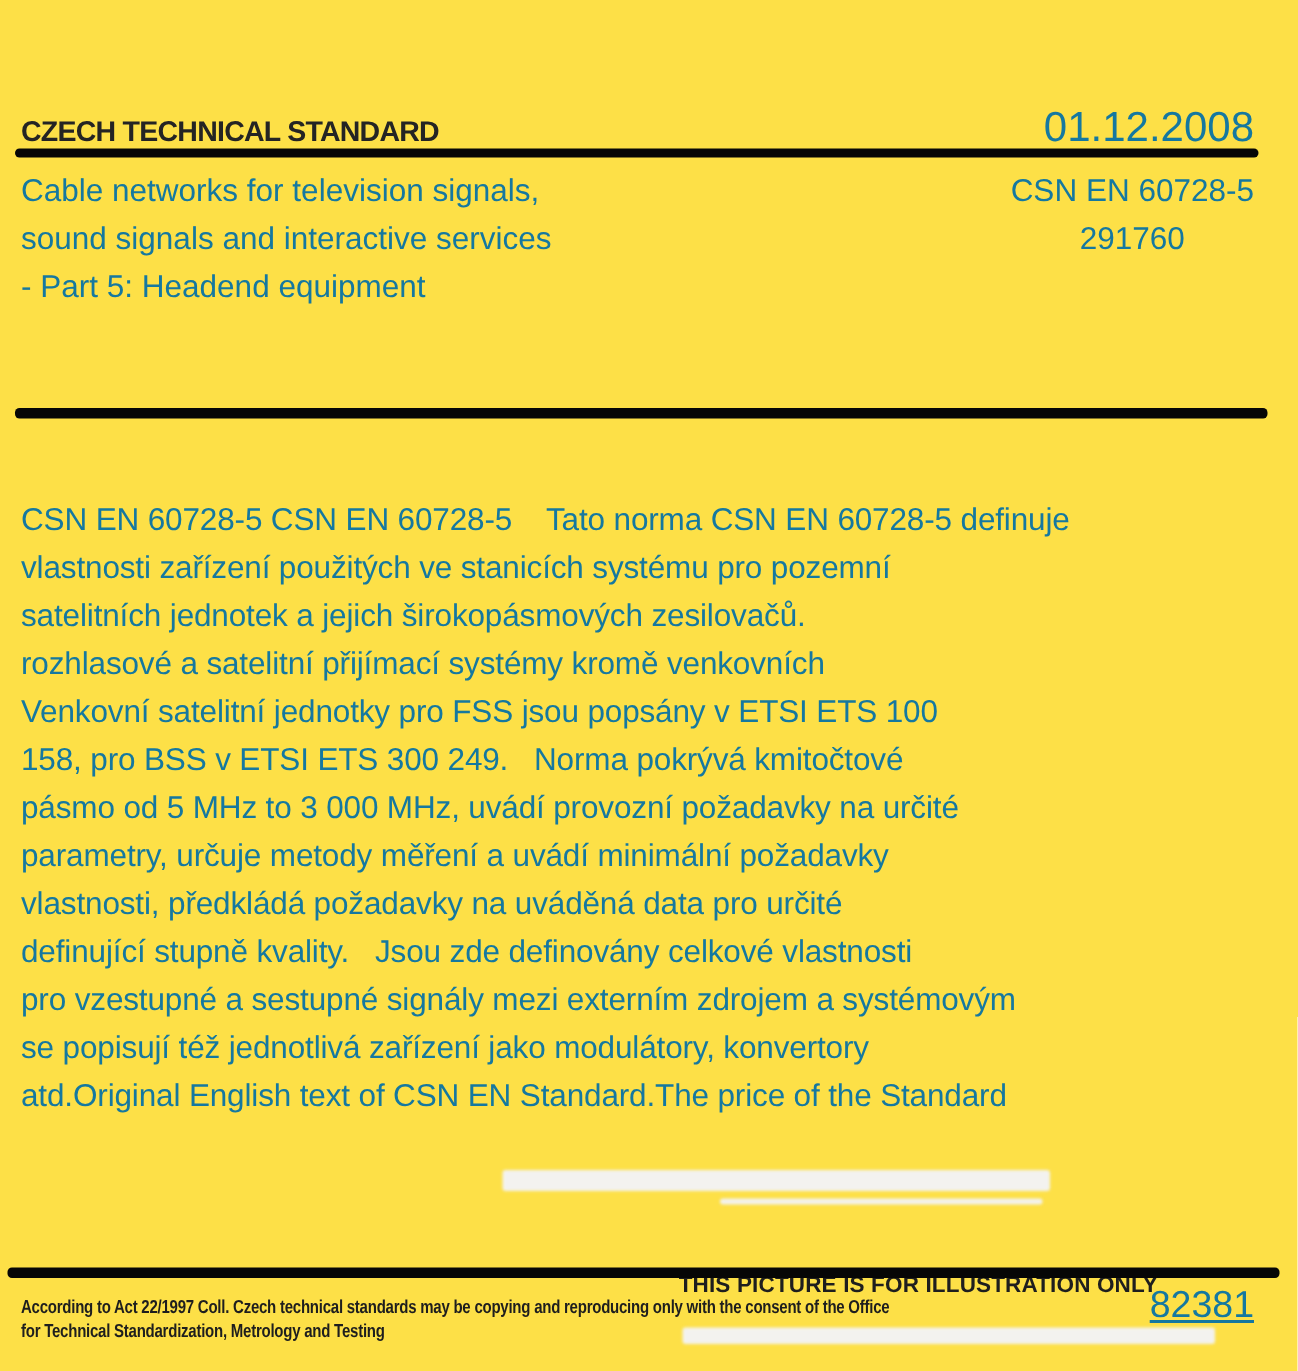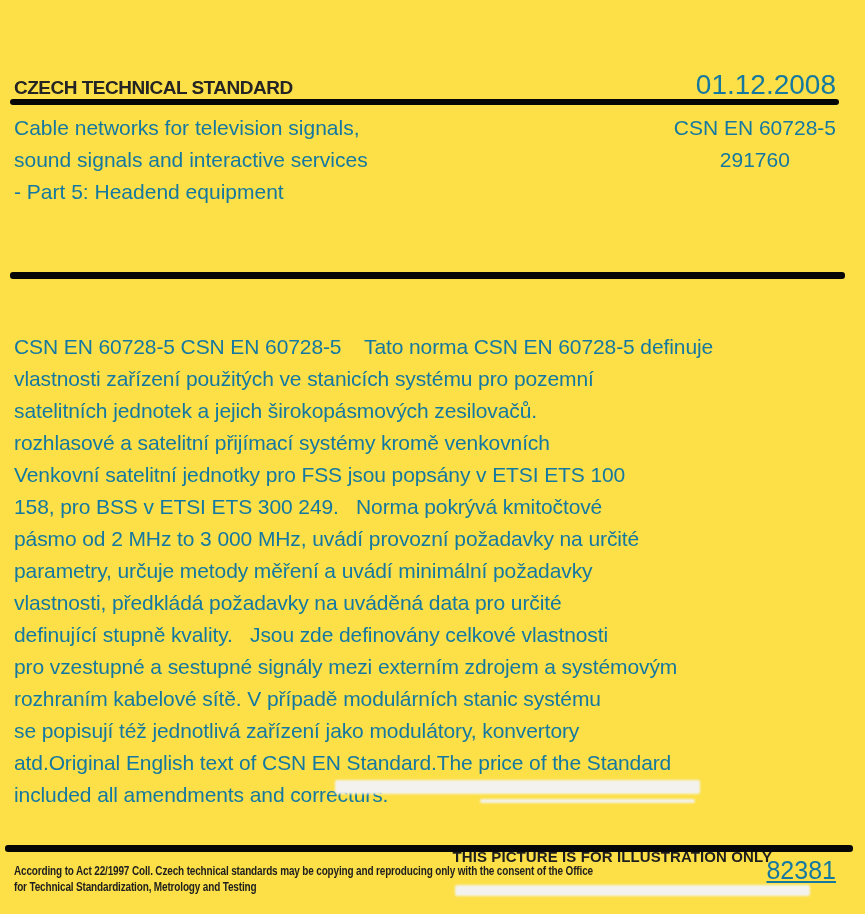--- a/index.html
+++ b/index.html
@@ -158,29 +158,27 @@
 
   <div class="rule rule-2"></div>
 
   <div class="abstract">
     <div class="abstract-line">CSN EN 60728-5 CSN EN 60728-5    Tato norma CSN EN 60728-5 definuje</div>
     <div class="abstract-line">vlastnosti zařízení použitých ve stanicích systému pro pozemní</div>
     <div class="abstract-line">satelitních jednotek a jejich širokopásmových zesilovačů.</div>
     <div class="abstract-line">rozhlasové a satelitní přijímací systémy kromě venkovních</div>
     <div class="abstract-line">Venkovní satelitní jednotky pro FSS jsou popsány v ETSI ETS 100</div>
     <div class="abstract-line">158, pro BSS v ETSI ETS 300 249.   Norma pokrývá kmitočtové</div>
-    <div class="abstract-line">pásmo od 2 MHz to 3 000 MHz, uvádí provozní požadavky na určité</div>
+    <div class="abstract-line">pásmo od 5 MHz to 3 000 MHz, uvádí provozní požadavky na určité</div>
     <div class="abstract-line">parametry, určuje metody měření a uvádí minimální požadavky</div>
     <div class="abstract-line">vlastnosti, předkládá požadavky na uváděná data pro určité</div>
     <div class="abstract-line">definující stupně kvality.   Jsou zde definovány celkové vlastnosti</div>
     <div class="abstract-line">pro vzestupné a sestupné signály mezi externím zdrojem a systémovým</div>
-    <div class="abstract-line">rozhraním kabelové sítě. V případě modulárních stanic systému</div>
     <div class="abstract-line">se popisují též jednotlivá zařízení jako modulátory, konvertory</div>
     <div class="abstract-line">atd.Original English text of CSN EN Standard.The price of the Standard</div>
-    <div class="abstract-line">included all amendments and correcturs.</div>
   </div>
 
   <div class="ghost ghost-1"></div>
   <div class="ghost ghost-2"></div>
 
   <div class="illustration-note">THIS PICTURE IS FOR ILLUSTRATION ONLY</div>
 
   <div class="rule rule-3"></div>
   <div class="footer-legal">
     <div class="legal-line">According to Act 22/1997 Coll. Czech technical standards may be copying and reproducing only with the consent of the Office</div>

